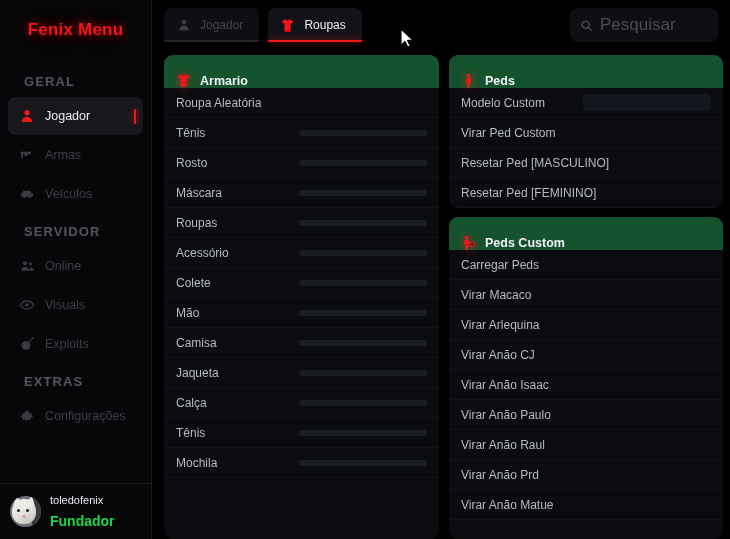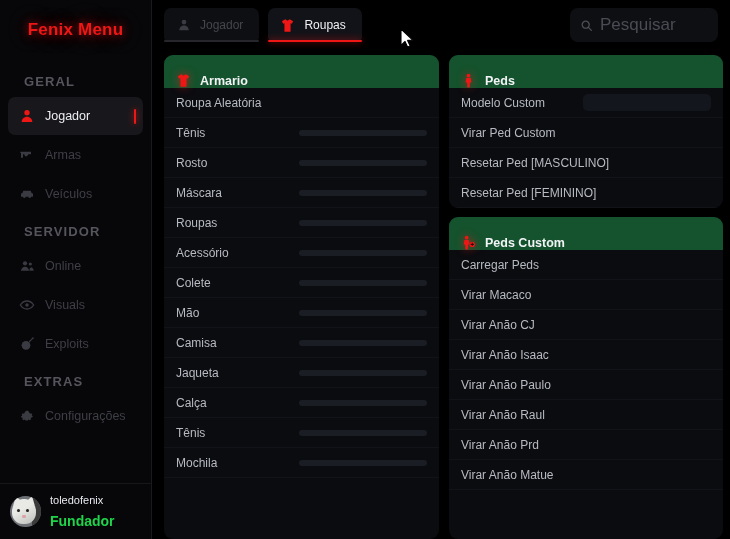--- a/index.html
+++ b/index.html
@@ -534,20 +534,24 @@
           <div class="panel-body" id="peds-custom-body">
               <div class="row no-ctl">
                 <span class="rlbl">Carregar Peds</span>
                 <span class="spacer"></span>
               </div>
               <div class="row no-ctl">
                 <span class="rlbl">Virar Macaco</span>
                 <span class="spacer"></span>
               </div>
               <div class="row no-ctl">
+                <span class="rlbl">Virar Arlequina</span>
+                <span class="spacer"></span>
+              </div>
+              <div class="row no-ctl">
                 <span class="rlbl">Virar Anão CJ</span>
                 <span class="spacer"></span>
               </div>
               <div class="row no-ctl">
                 <span class="rlbl">Virar Anão Isaac</span>
                 <span class="spacer"></span>
               </div>
               <div class="row no-ctl">
                 <span class="rlbl">Virar Anão Paulo</span>
                 <span class="spacer"></span>

